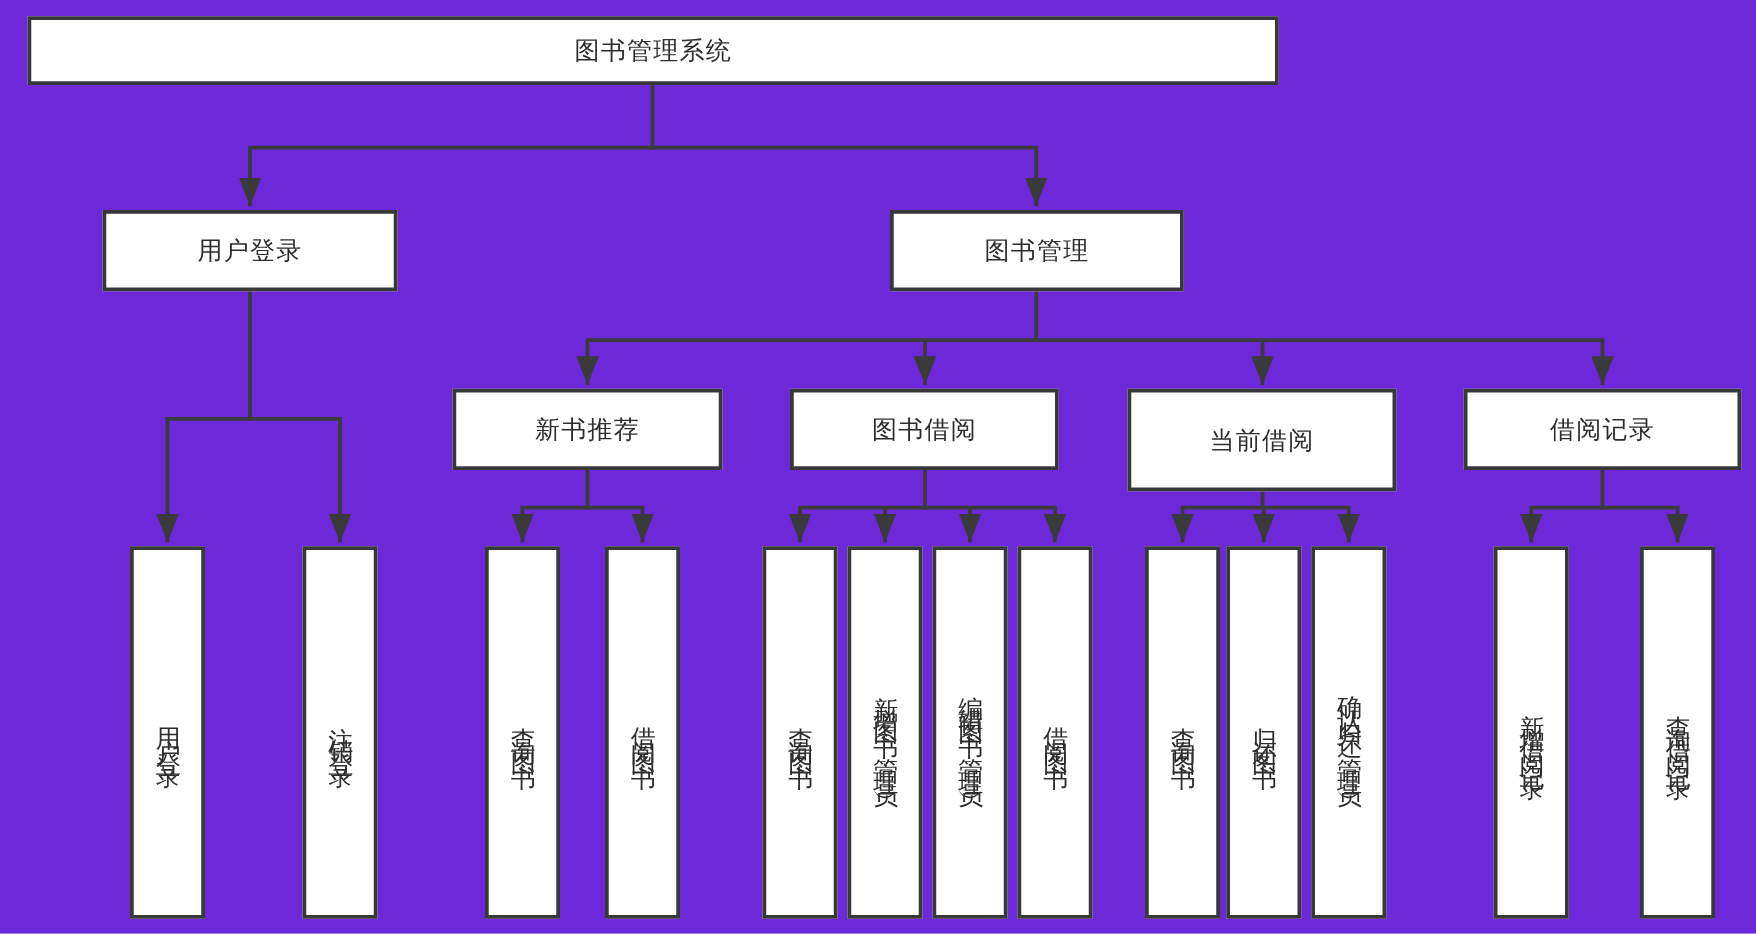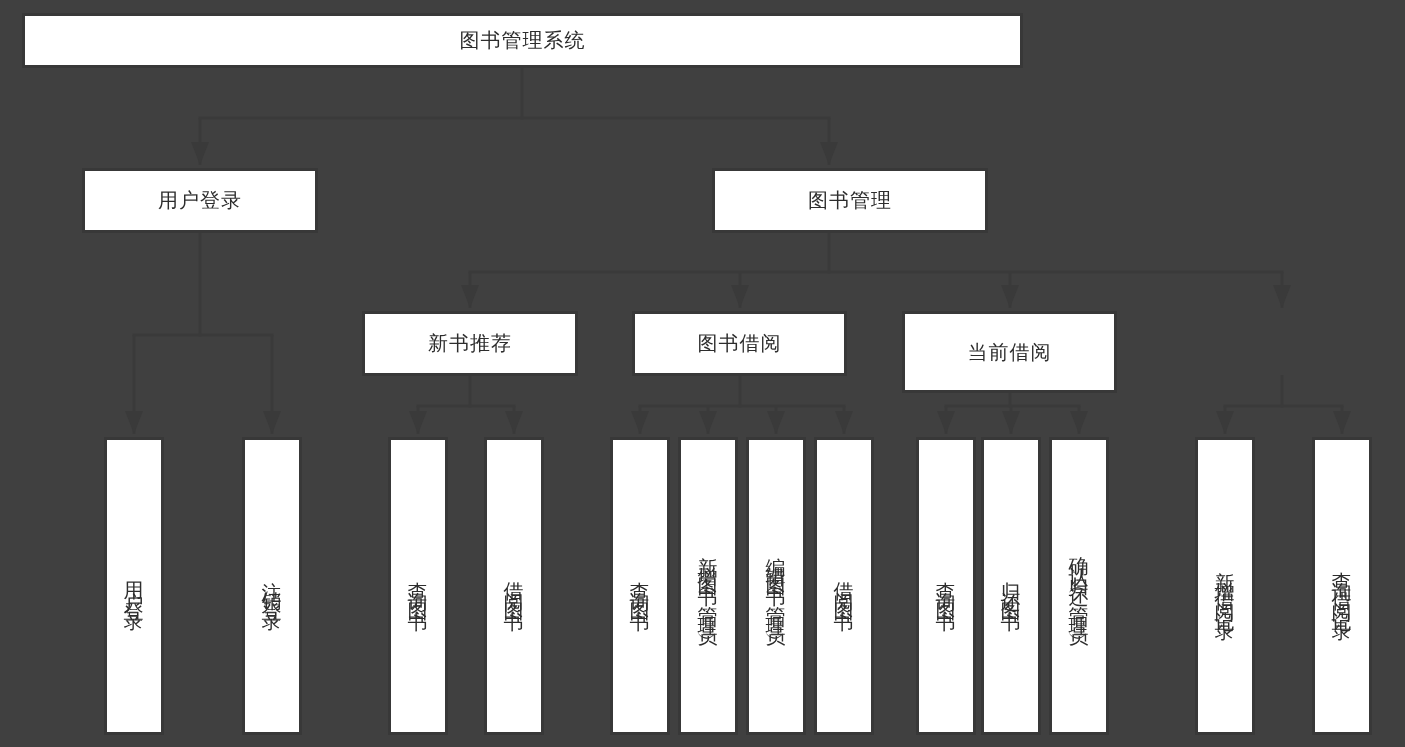--- a/index.html
+++ b/index.html
@@ -1,20 +1,20 @@
 <!DOCTYPE html>
 <html><head>
 <meta charset="utf-8">
 <style>
   html, body { margin: 0; padding: 0; background: #ffffff; }
   .canvas {
     position: relative;
     width: 1405px;
     height: 747px;
-    background: #404040;
+    background: #6d28d9;
     overflow: hidden;
     font-family: "Liberation Sans", sans-serif;
   }
   .connectors {
     position: absolute;
     left: 0; top: 0;
     width: 1405px; height: 747px;
   }
   .box {
     position: absolute;
@@ -116,32 +116,35 @@
     </g>
   </svg>
 
   <div class="box" style="left:22px;top:13px;width:1001px;height:55px">
     <span>图书管理系统</span>
   </div>
 
   <div class="box" style="left:82px;top:168px;width:236px;height:65px">
     <span>用户登录</span>
   </div>
-  <div class="box" style="left:712px;top:168px;width:276px;height:65px">
+  <div class="box" style="left:712px;top:168px;width:235px;height:65px">
     <span>图书管理</span>
   </div>
 
   <div class="box" style="left:362px;top:311px;width:216px;height:65px">
     <span>新书推荐</span>
   </div>
   <div class="box" style="left:632px;top:311px;width:215px;height:65px">
     <span>图书借阅</span>
   </div>
   <div class="box" style="left:902px;top:311px;width:215px;height:82px">
     <span>当前借阅</span>
+  </div>
+  <div class="box" style="left:1171px;top:311px;width:222px;height:65px">
+    <span>借阅记录</span>
   </div>
 
   <div class="box leaf" style="left:104px;top:437px;width:60px;height:298px">
     <span class="vtext">用户登录</span>
   </div>
   <div class="box leaf" style="left:242px;top:437px;width:60px;height:298px">
     <span class="vtext">注销登录</span>
   </div>
 
   <div class="box leaf" style="left:388px;top:437px;width:60px;height:298px">

